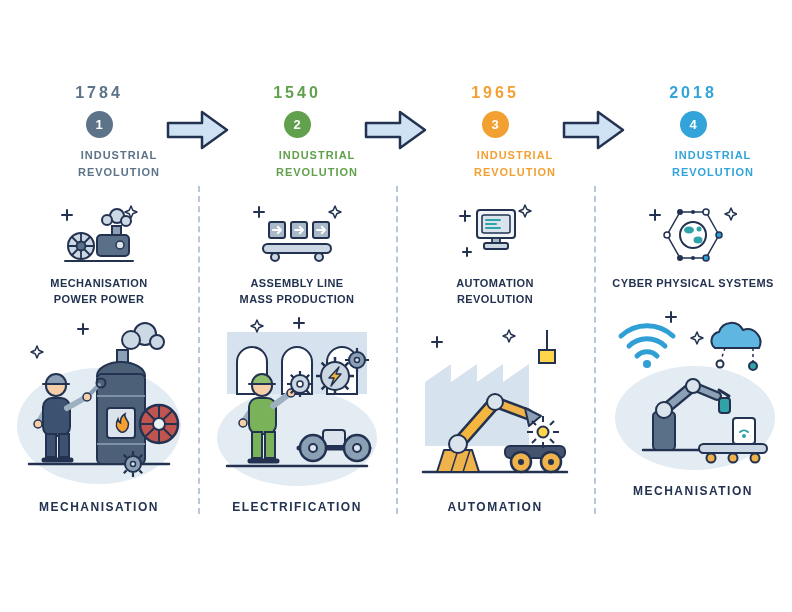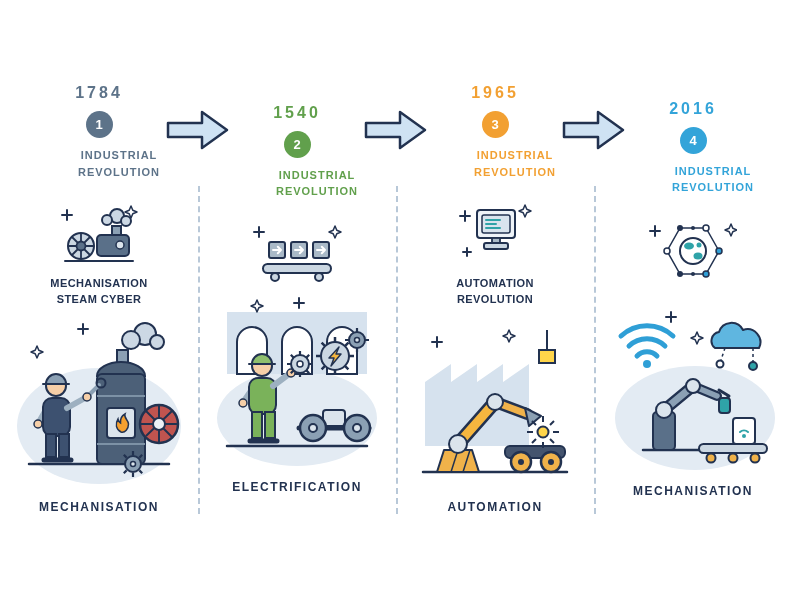--- a/index.html
+++ b/index.html
@@ -1,19 +1,19 @@
 <!DOCTYPE html>
 <html style="--outline: #223250; --arrowFill: #cfe2f3; --dash: #b8c8d8; --accent1: #5d7389; --accent2: #61a04c; --accent3: #f2a032; --accent4: #33a4d9;"><head>
 <meta charset="utf-8">
 <style>
   * { margin:0; padding:0; box-sizing:border-box; }
   html,body { background:#ffffff; }
   body { font-family:"Liberation Sans", sans-serif; }
   .canvas { position:relative; width:792px; height:612px; margin:0 auto; background:#fff; overflow:hidden; }
-  .timeline { position:absolute; left:11px; top:84px; display:flex; align-items:center; }
+  .timeline { position:absolute; left:11px; top:84px; display:flex; align-items:flex-start; }
   .col { width:176px; display:flex; flex-direction:column; align-items:center; text-align:center; }
   .gap { width:22px; position:relative; align-self:stretch; }
   .arrow { position:absolute; top:24px; left:50%; transform:translateX(-50%); }
   .vdash { position:absolute; top:102px; height:328px; left:50%; width:0; border-left:2px dashed var(--dash); }
   .year { font-size:16px; font-weight:bold; letter-spacing:3px; color:var(--accent); }
   .badge { margin-top:9px; width:27px; height:27px; border-radius:50%; background:var(--accent);
            color:#fff; font-size:13px; font-weight:bold; display:flex; align-items:center; justify-content:center; }
   .rev-title { margin-top:9px; font-size:11px; font-weight:bold; letter-spacing:1px; line-height:1.5;
                color:var(--accent); display:flex; flex-direction:column;margin-left:40px; }
   .icon-box { margin-top:22px; height:66px; display:flex; align-items:center; justify-content:center; }
@@ -51,21 +51,21 @@
           <rect x="40" y="33" width="32" height="21" rx="4" fill="#5a7089" stroke="#223250" stroke-width="2"></rect>
           <circle cx="63" cy="43" r="4" fill="#dbe4ec" stroke="#223250" stroke-width="1.5"></circle>
           <circle cx="24" cy="44" r="13" fill="#cbd7e2" stroke="#223250" stroke-width="2"></circle>
           <path d="M24 31v26M11 44h26M15 35l18 18M33 35l-18 18" stroke="#223250" stroke-width="1.8"></path>
           <circle cx="24" cy="44" r="4.5" fill="#5a7089" stroke="#223250" stroke-width="1.8"></circle>
           <path d="M8 59h68" stroke="#223250" stroke-width="2" stroke-linecap="round"></path>
         </svg>
       </div>
       <div class="feature">
         <span>MECHANISATION</span>
-        <span>STEAM CYBER</span>
+        <span>POWER POWER</span>
       </div>
       <div class="scene">
         <svg width="172" height="178" viewBox="0 0 172 178">
           <ellipse cx="86" cy="114" rx="82" ry="58" fill="#e3ebf3"></ellipse>
           <path d="M16 152h140" stroke="#223250" stroke-width="2.5" stroke-linecap="round"></path>
           <path d="M70 12v10M65 17h10" stroke="#223250" stroke-width="2" stroke-linecap="round"></path>
           <path d="M24 34l1.8 4.2L30 40l-4.2 1.8L24 46l-1.8-4.2L18 40l4.2-1.8z" fill="#fff" stroke="#223250" stroke-width="1.5" stroke-linejoin="round"></path>
           <g>
             <circle cx="132" cy="22" r="11" fill="#ccd8e4" stroke="#223250" stroke-width="2"></circle>
             <circle cx="118" cy="28" r="9" fill="#ccd8e4" stroke="#223250" stroke-width="2"></circle>
@@ -138,20 +138,24 @@
             <path d="M4 8h8m-3.2-3.2L12 8l-3.2 3.2" stroke="#fff" stroke-width="2" fill="none" stroke-linecap="round" stroke-linejoin="round"></path>
           </g>
           <g transform="translate(62,20)">
             <rect width="16" height="16" rx="2" fill="#a9b9c7" stroke="#223250" stroke-width="2"></rect>
             <path d="M4 8h8m-3.2-3.2L12 8l-3.2 3.2" stroke="#fff" stroke-width="2" fill="none" stroke-linecap="round" stroke-linejoin="round"></path>
           </g>
           <rect x="12" y="42" width="68" height="9" rx="4.5" fill="#cbd7e2" stroke="#223250" stroke-width="2"></rect>
           <circle cx="24" cy="55" r="4" fill="#cbd7e2" stroke="#223250" stroke-width="2"></circle>
           <circle cx="68" cy="55" r="4" fill="#cbd7e2" stroke="#223250" stroke-width="2"></circle>
         </svg>
+      </div>
+      <div class="feature">
+        <span>ASSEMBLY LINE</span>
+        <span>MASS PRODUCTION</span>
       </div>
       <div class="scene">
         <svg width="172" height="178" viewBox="0 0 172 178">
           <ellipse cx="86" cy="126" rx="80" ry="48" fill="#e3ebf3"></ellipse>
           <g>
             <rect x="16" y="20" width="140" height="62" fill="#d6e2ee"></rect>
             <path d="M26 82V50a15 15 0 0 1 30 0v32z" fill="#fff" stroke="#223250" stroke-width="2"></path>
             <path d="M71 82V50a15 15 0 0 1 30 0v32z" fill="#fff" stroke="#223250" stroke-width="2"></path>
             <path d="M116 82V50a15 15 0 0 1 30 0v32z" fill="#fff" stroke="#223250" stroke-width="2"></path>
           </g>
@@ -265,21 +269,21 @@
     </div>
 
     <div class="gap">
       <svg class="arrow" width="64" height="44" viewBox="0 0 64 44">
         <polygon points="2,15 36,15 36,4 61,22 36,40 36,29 2,29" fill="#cfe2f3" stroke="#223250" stroke-width="2.5" stroke-linejoin="round"></polygon>
       </svg>
       <div class="vdash"></div>
     </div>
 
     <div class="col c4">
-      <div class="year">2016</div>
+      <div class="year">2018</div>
       <div class="badge">
         <span>4</span>
       </div>
       <div class="rev-title">
         <span>INDUSTRIAL</span>
         <span>REVOLUTION</span>
       </div>
       <div class="icon-box">
         <svg width="88" height="66" viewBox="0 0 88 66">
           <path d="M6 8v10M1 13h10" stroke="#223250" stroke-width="2" stroke-linecap="round"></path>
@@ -293,20 +297,21 @@
           <circle cx="50" cy="27" r="2.5" fill="#2fa3a8"></circle>
           <circle cx="70" cy="33" r="3" fill="#2f9fd6" stroke="#223250" stroke-width="1.5"></circle>
           <circle cx="57" cy="10" r="3" fill="#fff" stroke="#223250" stroke-width="1.5"></circle>
           <circle cx="31" cy="10" r="3" fill="#223250"></circle>
           <circle cx="18" cy="33" r="3" fill="#fff" stroke="#223250" stroke-width="1.5"></circle>
           <circle cx="31" cy="56" r="3" fill="#223250"></circle>
           <circle cx="57" cy="56" r="3" fill="#2f9fd6" stroke="#223250" stroke-width="1.5"></circle>
         </svg>
       </div>
       <div class="feature">
+        <span>CYBER PHYSICAL SYSTEMS</span>
       </div>
       <div class="scene">
         <svg width="172" height="178" viewBox="0 0 172 178">
           <ellipse cx="88" cy="122" rx="80" ry="52" fill="#e3ebf3"></ellipse>
           <path d="M64 16v10M59 21h10" stroke="#223250" stroke-width="2" stroke-linecap="round"></path>
           <path d="M90 36l1.8 4.2L96 42l-4.2 1.8L90 48l-1.8-4.2L84 42l4.2-1.8z" fill="#fff" stroke="#223250" stroke-width="1.5" stroke-linejoin="round"></path>
           <g>
             <path d="M14 40a38 38 0 0 1 52 0" fill="none" stroke="#2f9fd6" stroke-width="5" stroke-linecap="round"></path>
             <path d="M22 50a26 26 0 0 1 36 0" fill="none" stroke="#2f9fd6" stroke-width="5" stroke-linecap="round"></path>
             <path d="M30 60a14 14 0 0 1 20 0" fill="none" stroke="#2f9fd6" stroke-width="5" stroke-linecap="round"></path>

